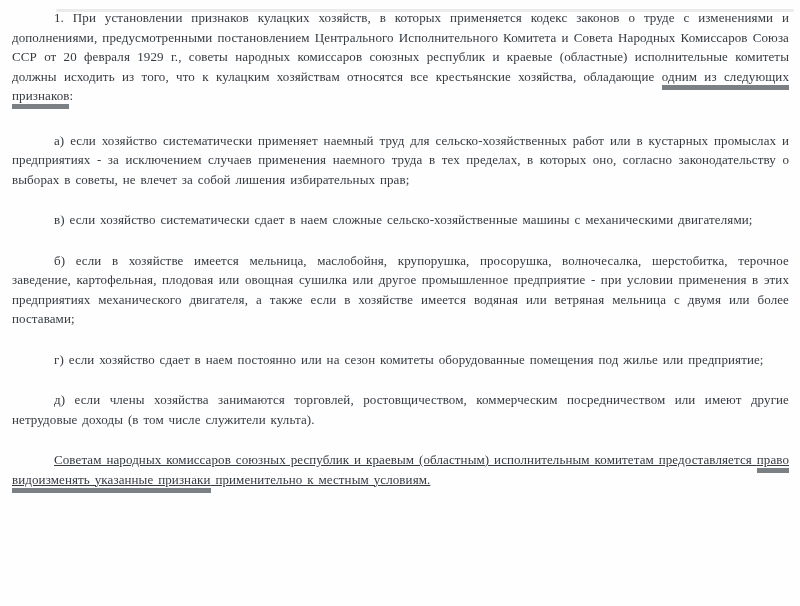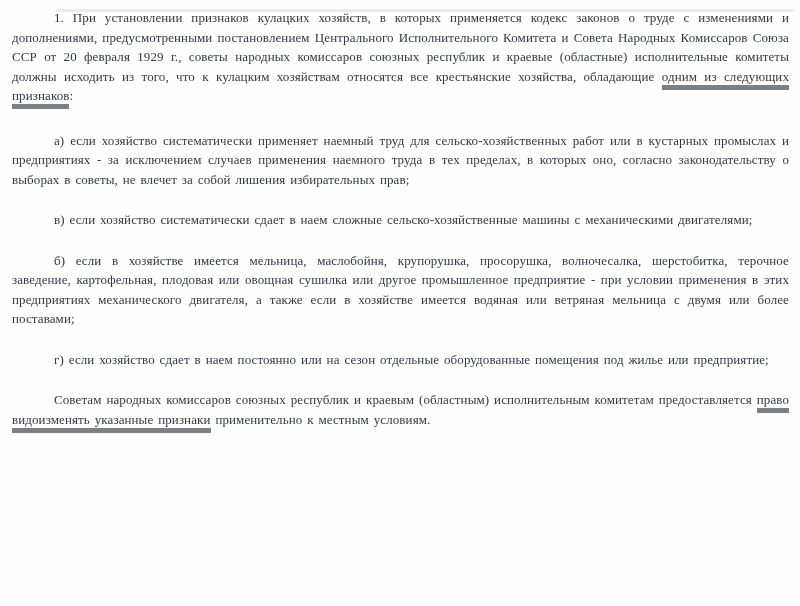--- a/index.html
+++ b/index.html
@@ -39,34 +39,35 @@
   p.para {
     margin: 0 0 21px 0;
     font-size: 13px;
     line-height: 19.5px;
     text-align: justify;
     text-indent: 42px;
     letter-spacing: 0.1px;
     word-spacing: 1.5px;
   }
   p.para.gap-lg { margin-bottom: 25px; }
-  .doc p.para:last-child { margin-bottom: 0; }
+  .doc p.para:last-child { margin-bottom: 0; text-decoration: underline; }
   span.u {
     border-bottom: 5px solid var(--underline-color);
     padding-bottom: 1px;
     box-decoration-break: clone;
     -webkit-box-decoration-break: clone;
   }
 </style>
 </head>
 <body>
 
 <div class="page">
   <div class="scan-line"></div>
   <div class="doc" id="doc">
       <p class="para gap-lg"><span>1. При установлении признаков кулацких хозяйств, в которых применяется кодекс законов о труде с изменениями и дополнениями, предусмотренными постановлением Центрального Исполнительного Комитета и Совета Народных Комиссаров Союза ССР от 20 февраля 1929 г., советы народных комиссаров союзных республик и краевые (областные) исполнительные комитеты должны исходить из того, что к кулацким хозяйствам относятся все крестьянские хозяйства, обладающие </span><span class="u">одним из следующих признаков</span><span>:</span></p>
       <p class="para"><span>а) если хозяйство систематически применяет наемный труд для сельско-хозяйственных работ или в кустарных промыслах и предприятиях - за исключением случаев применения наемного труда в тех пределах, в которых оно, согласно законодательству о выборах в советы, не влечет за собой лишения избирательных прав;</span></p>
       <p class="para"><span>в) если хозяйство систематически сдает в наем сложные сельско-хозяйственные машины с механическими двигателями;</span></p>
       <p class="para"><span>б) если в хозяйстве имеется мельница, маслобойня, крупорушка, просорушка, волночесалка, шерстобитка, терочное заведение, картофельная, плодовая или овощная сушилка или другое промышленное предприятие - при условии применения в этих предприятиях механического двигателя, а также если в хозяйстве имеется водяная или ветряная мельница с двумя или более поставами;</span></p>
-      <p class="para"><span>г) если хозяйство сдает в наем постоянно или на сезон отдельные оборудованные помещения под жилье или предприятие;</span></p>
+      <p class="para"><span>г) если хозяйство сдает в наем постоянно или на сезон комитеты оборудованные помещения под жилье или предприятие;</span></p>
+      <p class="para"><span>д) если члены хозяйства занимаются торговлей, ростовщичеством, коммерческим посредничеством или имеют другие нетрудовые доходы (в том числе служители культа).</span></p>
       <p class="para"><span>Советам народных комиссаров союзных республик и краевым (областным) исполнительным комитетам предоставляется </span><span class="u">право видоизменять указанные признаки</span><span> применительно к местным условиям.</span></p>
     </div>
 </div>
 
 </body></html>

